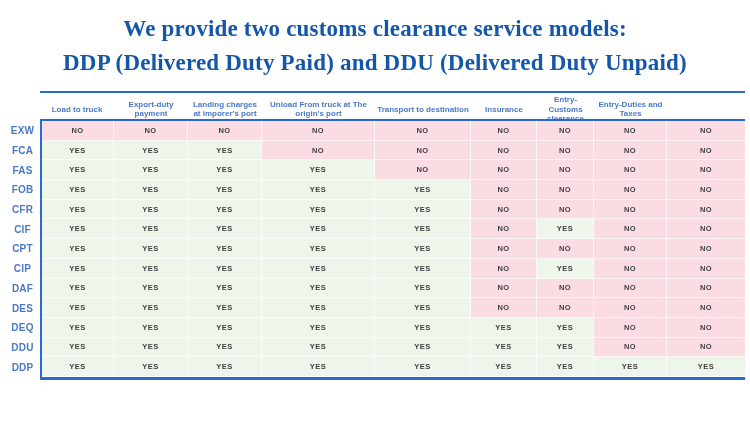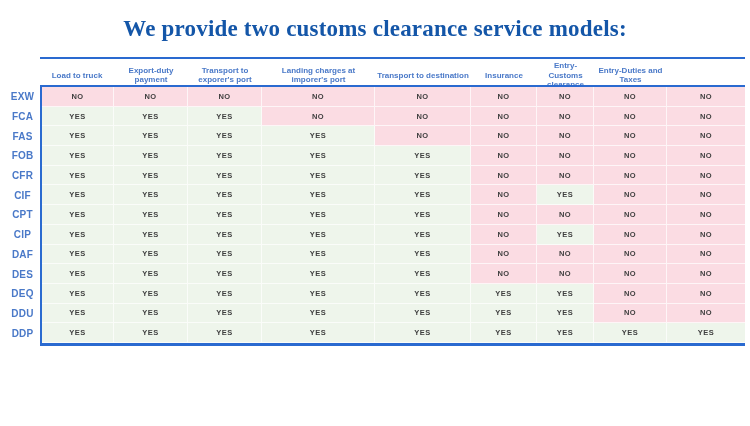--- a/index.html
+++ b/index.html
@@ -56,28 +56,29 @@
   }
   .cell.v-yes{background:var(--yes-bg);}
   .cell.v-no{background:var(--no-bg);}
   .cell.last-col{border-right:none;}
 </style>
 </head>
 <body>
 
 <div class="title-block">
   <div class="title-line">We provide two customs clearance service models:</div>
+  <div class="title-line">DDP (Delivered Duty Paid) and DDU (Delivered Duty Unpaid)</div>
 </div>
 
 <div class="table-zone">
   <div class="col-headers">
       <div class="hcell">Load to truck</div>
       <div class="hcell">Export-duty payment</div>
-      <div class="hcell">Transport to exporer's port</div>
       <div class="hcell">Landing charges at imporer's port</div>
+      <div class="hcell">Unload From truck at The origin's port</div>
       <div class="hcell">Transport to destination</div>
       <div class="hcell">Insurance</div>
       <div class="hcell">Entry-Customs clearance</div>
       <div class="hcell">Entry-Duties and Taxes</div>
     </div>
   <div class="body-flex">
     <div class="row-labels">
         <div class="row-label">EXW</div>
         <div class="row-label">FCA</div>
         <div class="row-label">FAS</div>

